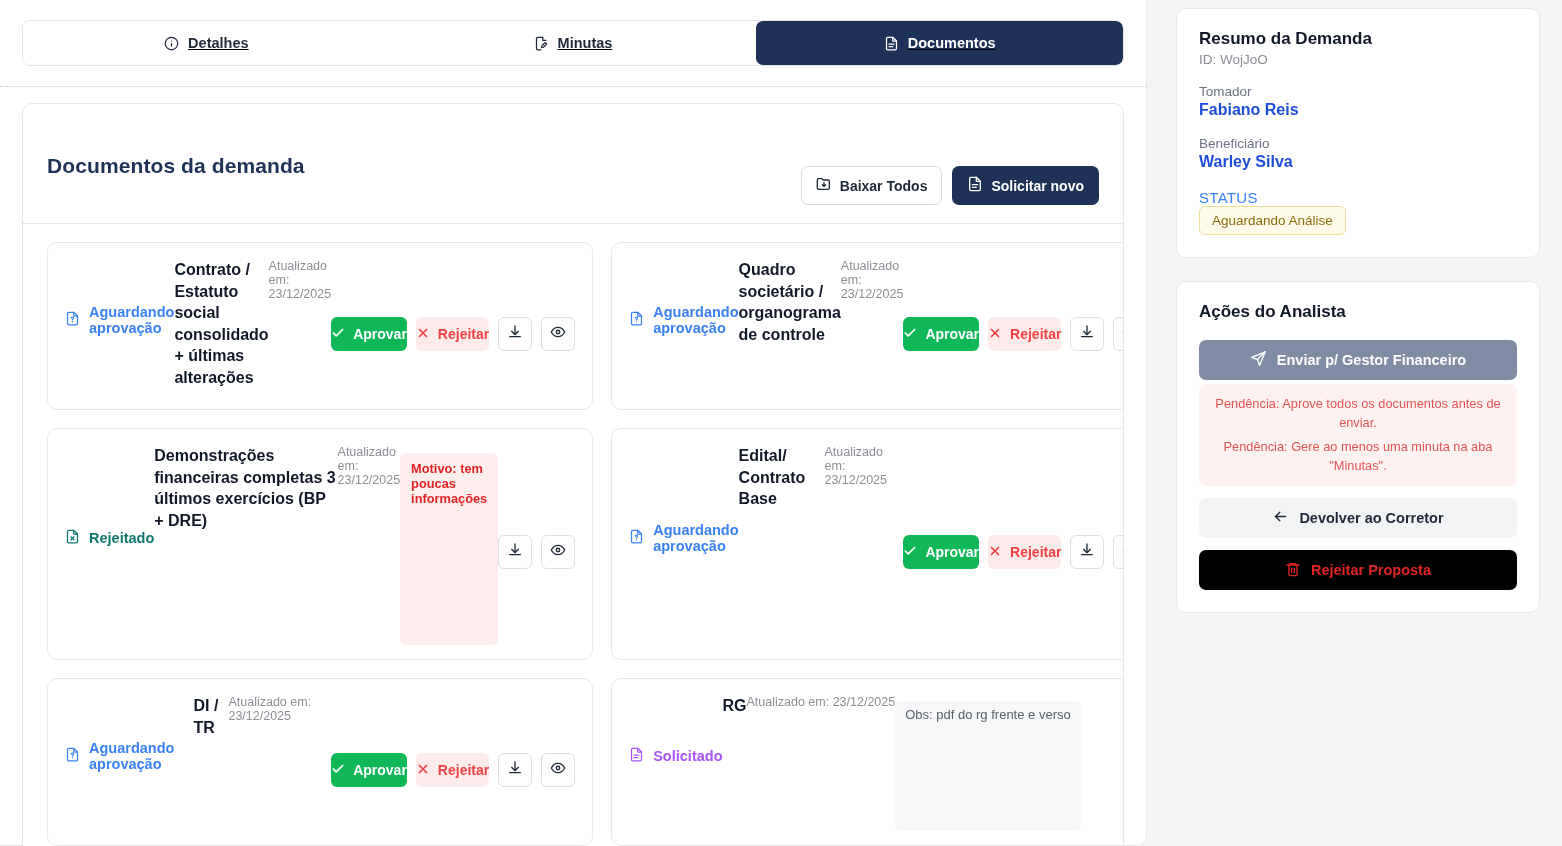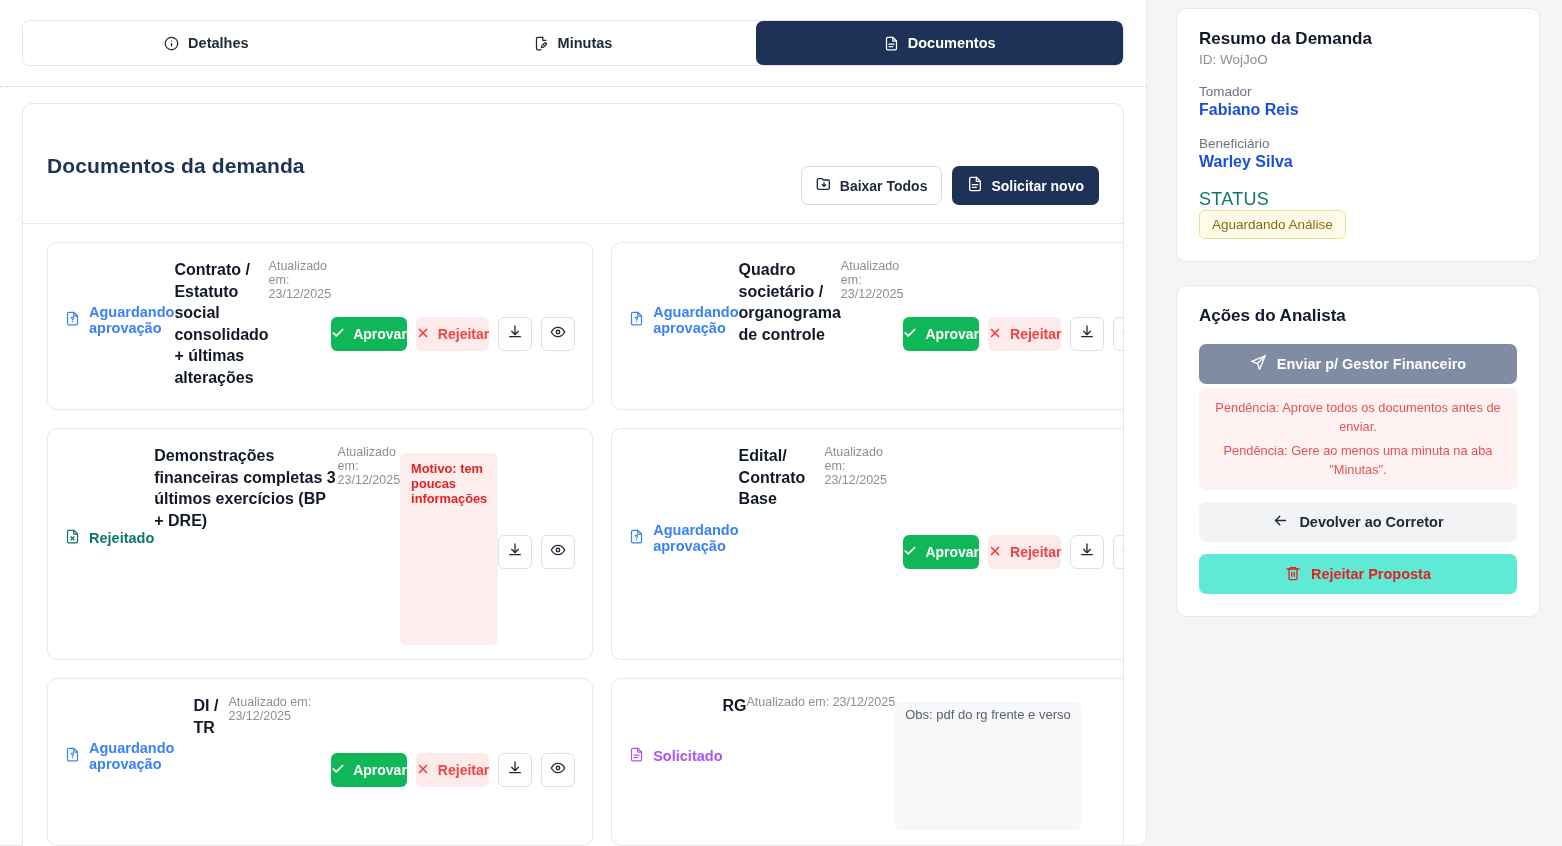--- a/index.html
+++ b/index.html
@@ -11,21 +11,21 @@
   }
   .page { display: flex; width: 1562px; height: 846px; align-items: flex-start; }
 
   
   .main-panel {
     width: 1147px; height: 846px; background: #ffffff;
     border: 1px solid #e6e8eb; border-top: none; border-left: none;
     border-radius: 0 0 10px 0;
     padding: 0 0 0 0; position: relative;
   }
-  .tabs-wrap { padding: 20px 22px 0 22px; }
+  .tabs-wrap { padding: 20px 22px 0 22px; text-decoration: underline; }
   .tabs {
     display: flex; border: 1px solid #e3e5e8; border-radius: 8px;
     overflow: hidden; background: #fff; height: 46px;
   }
   .tab {
     flex: 1; display: flex; align-items: center; justify-content: center;
     gap: 9px; font-size: 14.5px; color: #1f2937; font-weight: 600;
     cursor: pointer; background: #fff; height: 100%;
   }
   .tab.active { background: #1e3258; color: #ffffff; border-radius: 7px; }
@@ -106,35 +106,35 @@
   
   .sidebar { width: 415px; padding: 8px 22px 0 29px; }
   .side-card {
     background: #fff; border: 1px solid #e6e8eb; border-radius: 10px;
     padding: 20px 22px 22px 22px; margin-bottom: 23px;
   }
   .side-title { font-size: 17px; font-weight: 700; color: #111827; }
   .side-sub { font-size: 13.5px; color: #8b8f96; margin-top: 3px; }
   .field-label { font-size: 13.5px; color: #6b7280; margin-top: 17px; }
   .field-value { font-size: 16px; font-weight: 700; color: #1d4ed8; margin-top: 2px; }
-  .status-cap { font-size: 18px; color: #0f766e; margin-top: 18px; letter-spacing: .3px; }
+  .status-cap { font-size: 15px; color: #3b82f6; margin-top: 18px; letter-spacing: .3px; }
   .status-badge {
     display: inline-block; padding: 6px 12px;
     background: #fefce8; border: 1px solid #eadf9a; border-radius: 6px;
     font-size: 13.5px; color: #8a6b12; font-weight: 500;
   }
   .side-h { font-size: 17px; font-weight: 700; color: #111827; margin-bottom: 18px; }
   .side-btn {
     width: 100%; height: 40px; border-radius: 7px; display: flex;
     align-items: center; justify-content: center; gap: 10px;
     font-size: 14.5px; font-weight: 600; cursor: pointer; border: none;
   }
   .sb-send { background: #7f8ca3; color: #fff; }
   .sb-return { background: #f2f3f5; color: #1f2937; margin-top: 12px; }
-  .sb-reject { background: #5eead4; color: #e02424; margin-top: 12px; }
+  .sb-reject { background: #000000; color: #e02424; margin-top: 12px; }
   .pend-box {
     background: #fdf1f1; border-radius: 7px; padding: 11px 12px; margin-top: 4px;
   }
   .pend-line {
     font-size: 12.8px; color: #e25555; text-align: center; line-height: 1.45;
   }
   .pend-line + .pend-line { margin-top: 6px; }
 </style>
 </head>
 <body>

